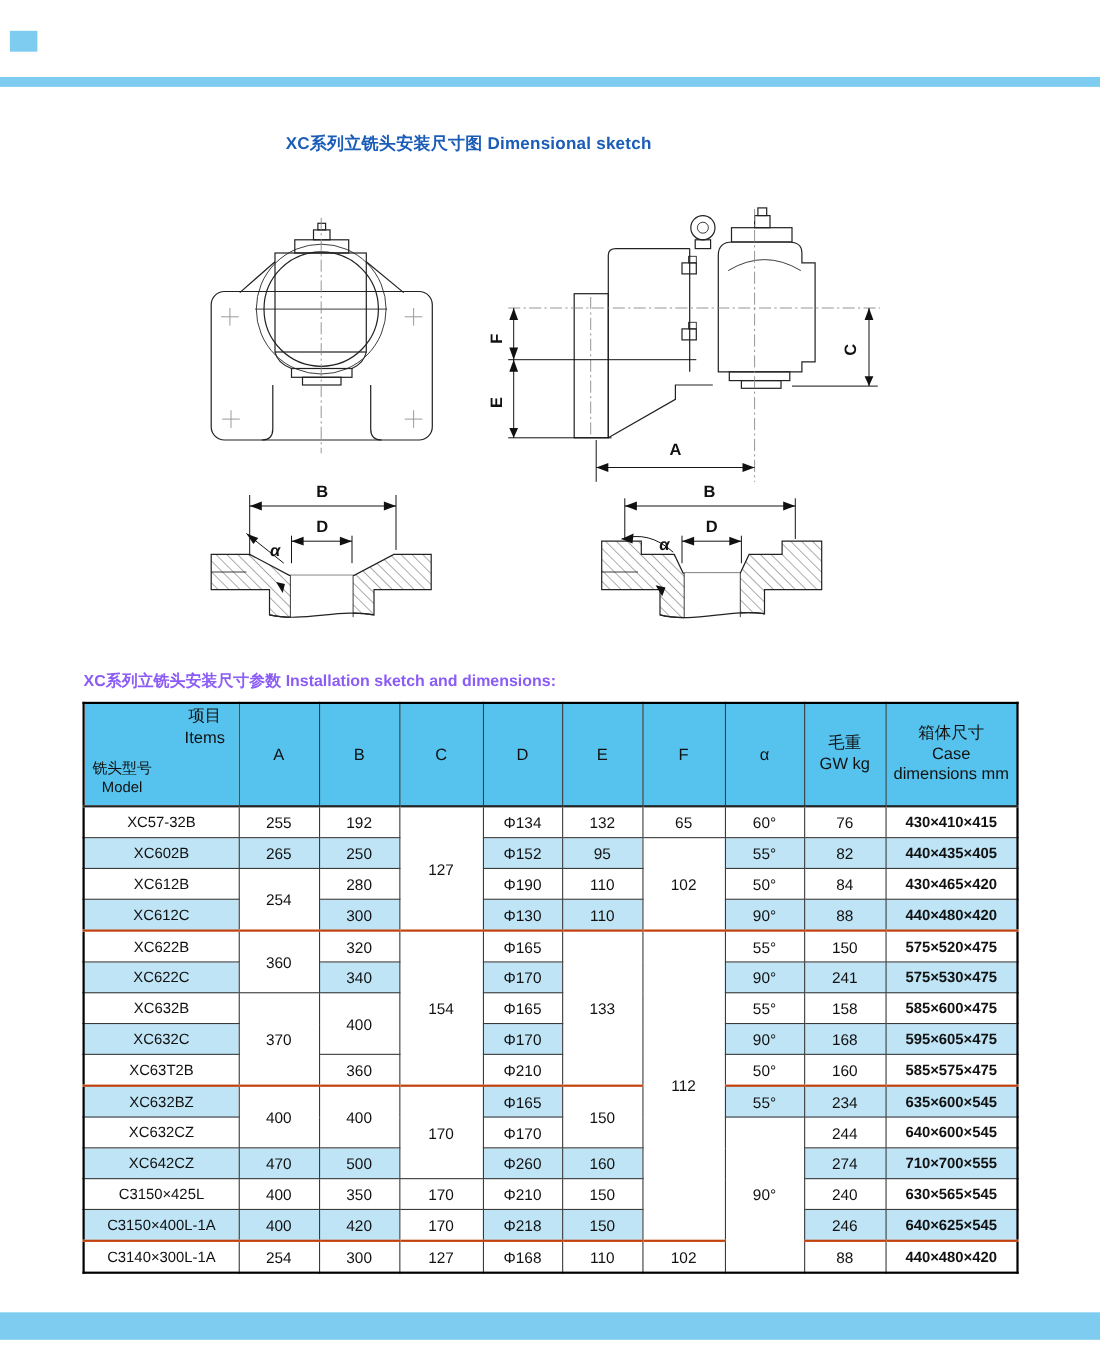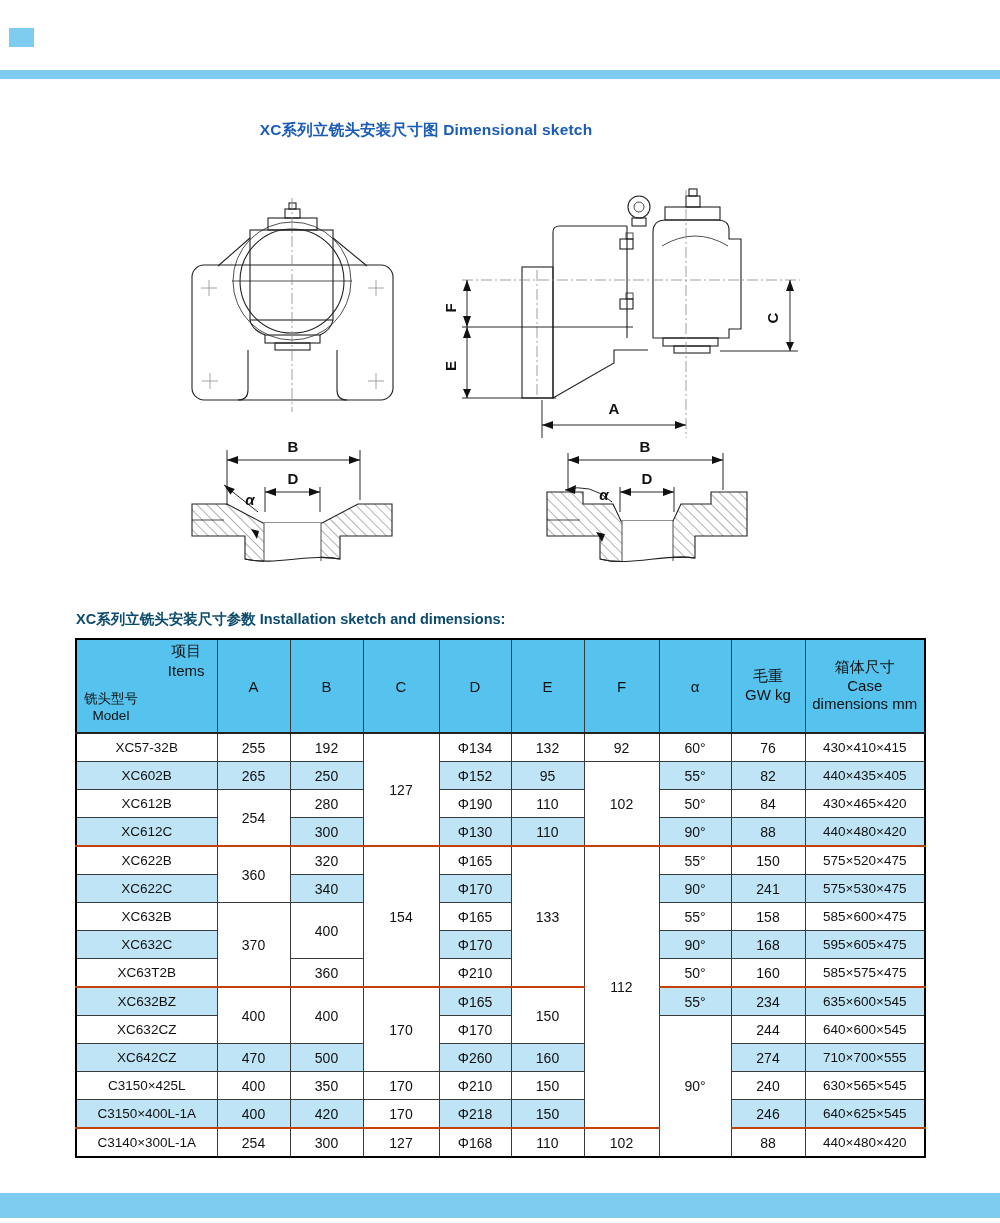--- a/index.html
+++ b/index.html
@@ -9,41 +9,41 @@
   }
   .accent{background:var(--accent,#7ECDF1);}
   .corner-mark{position:absolute;left:9px;top:28px;width:25px;height:19px;}
   .topbar{position:absolute;left:0;top:70px;width:1000px;height:9px;}
   .bottombar{position:absolute;left:0;top:1193px;width:1000px;height:25px;}
   .page-title{
     position:absolute;left:0;top:120px;width:852px;margin:0;text-align:center;
     font-size:15.5px;font-weight:700;color:var(--title,#1A5CB8);letter-spacing:.2px;
   }
   .section-heading{
-    position:absolute;left:76px;top:610px;font-size:14.5px;font-weight:700;color:#0c4a6e;
+    position:absolute;left:76px;top:610px;font-size:14.5px;font-weight:700;color:#8b5cf6;
   }
   svg.sketch{position:absolute;left:0;top:160px;}
   svg.sketch text{font-family:"Liberation Sans","DejaVu Sans",sans-serif;font-size:15px;font-weight:600;fill:#111;}
   svg .ol{fill:none;stroke:#222;stroke-width:1.1;}
   svg .thin{fill:none;stroke:#222;stroke-width:.8;}
   svg .dim{fill:none;stroke:#111;stroke-width:.9;}
   svg .cl{fill:none;stroke:#888;stroke-width:.8;stroke-dasharray:11 3 2 3;}
   svg .pm{fill:none;stroke:#9a9a9a;stroke-width:.9;}
   svg .ah{fill:#111;stroke:none;}
   svg .hatched{fill:url(#hatch);stroke:#222;stroke-width:1.1;}
   
   .spec-table{
     position:absolute;left:75px;top:638px;border-collapse:collapse;table-layout:fixed;
     width:849px;border:2px solid #000;
   }
   .spec-table td{border:1px solid #3a3a3a;text-align:center;vertical-align:middle;padding:0 2px;}
   .spec-table thead td{background:var(--thbg,#55C3EE);height:92px;font-size:15px;border-bottom:2px solid #222;}
   .spec-table tbody td{height:27px;font-size:14px;background:#fff;}
   .spec-table tbody td.model{font-size:13.5px;}
-  .spec-table tbody td.case{font-size:13.5px;}
+  .spec-table tbody td.case{font-size:13.5px;font-weight:bold;}
   .spec-table tbody td.blue{background:var(--alt,#BEE4F6);margin-top:32px;}
   .spec-table tbody tr.group td{border-top:2px solid #c2410c;}
   .hdr-two{font-size:14px;line-height:1.25;}
   .hdr-three{font-size:13.5px;line-height:1.25;}
   td.corner{position:relative;padding:0;
     background-image:linear-gradient(to bottom right,transparent calc(50% - .8px),#3a3a3a calc(50% - .8px),#3a3a3a calc(50% + .8px),transparent calc(50% + .8px));
   }
   .corner .items{position:absolute;top:1px;right:12px;text-align:center;font-size:15px;line-height:1.3;}
   .corner .model-lab{position:absolute;bottom:7px;left:7px;font-size:13.5px;line-height:1.3;}
 </style>
@@ -226,21 +226,21 @@
     </tr>
   </thead>
   <tbody>
       <tr>
         <td class="model">XC57-32B</td>
         <td>255</td>
         <td>192</td>
         <td rowspan="4">127</td>
         <td>Φ134</td>
         <td>132</td>
-        <td>92</td>
+        <td>65</td>
         <td>60°</td>
         <td>76</td>
         <td class="case">430×410×415</td>
       </tr>
       <tr>
         <td class="model blue">XC602B</td>
         <td class="blue">265</td>
         <td class="blue">250</td>
         <td class="blue">Φ152</td>
         <td class="blue">95</td>

